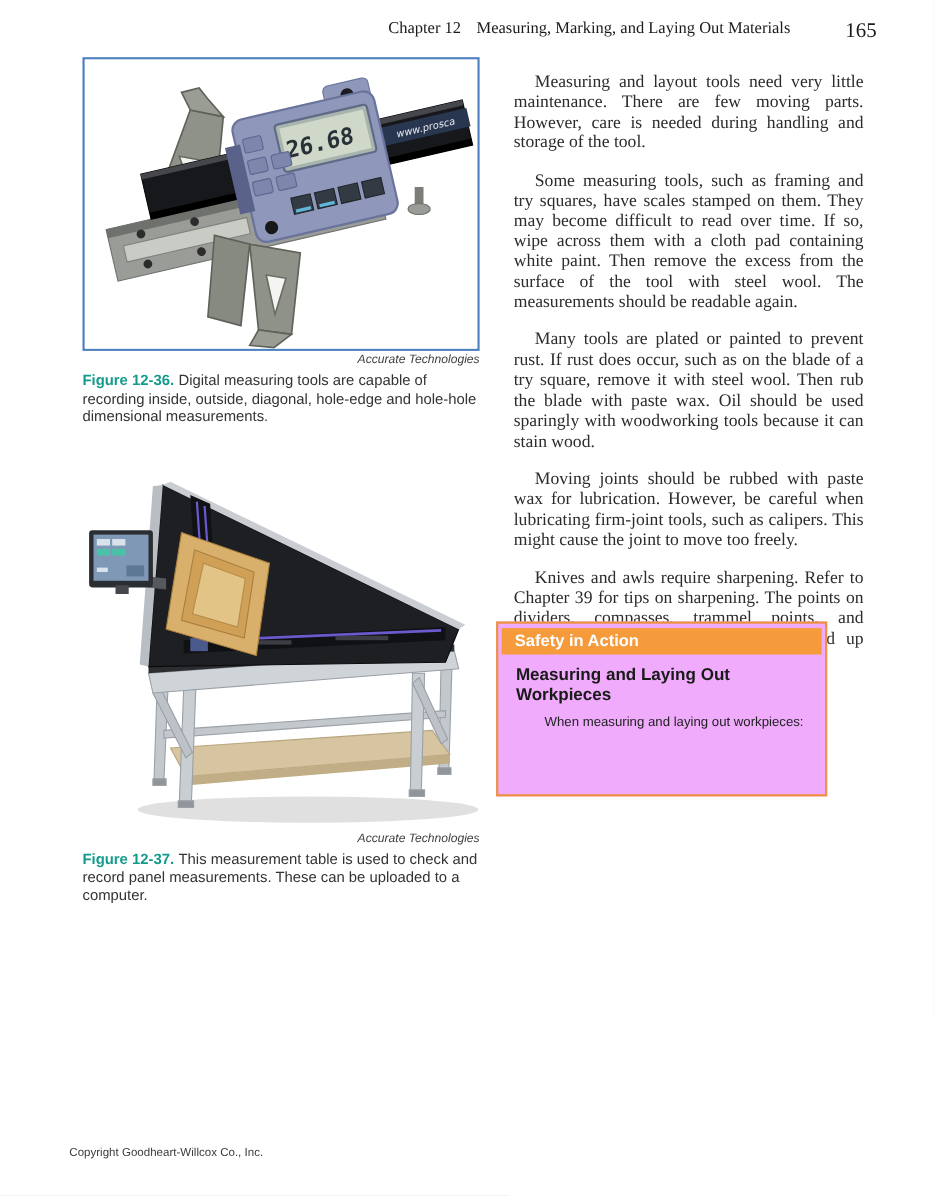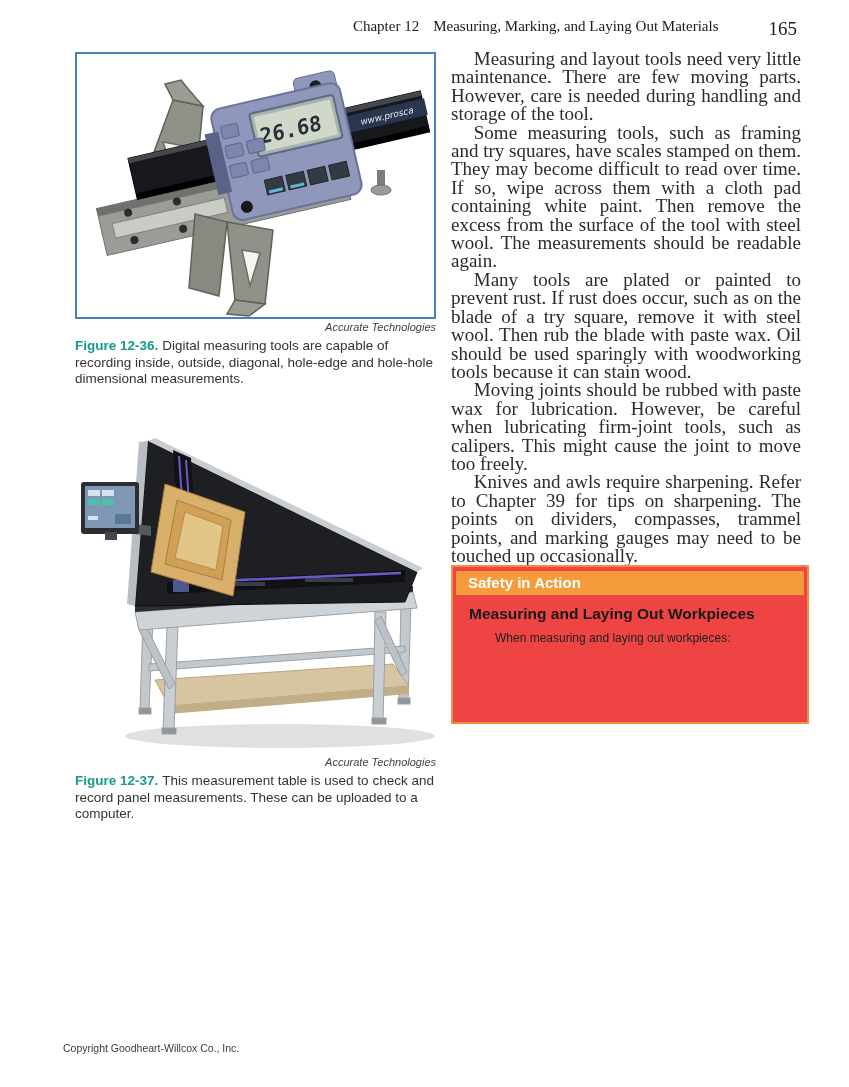--- a/index.html
+++ b/index.html
@@ -35,27 +35,27 @@
   #fig1-caption{top:338px;}
   #fig2-caption{top:773px;}
   .fig-label{font-weight:bold;color:#159b8c;margin-right:4px;}
   
   .section-col{position:absolute;left:451px;top:50px;width:350px;}
   .section-title{
     margin:0 0 10px 0;font-size:25px;line-height:28px;font-weight:500;
     color:#e8282e;letter-spacing:-0.2px;
   }
   .body-text p{
-    margin:0;font-family:"Liberation Serif",serif;font-size:19px;
+    margin:16px;font-family:"Liberation Serif",serif;font-size:16px;
     line-height:18.4px;color:#2b2b2b;text-align:justify;text-indent:1.2em;
   }
   
   .safety-box{
-    position:absolute;left:451px;top:565px;width:358px;min-height:159px;
-    box-sizing:border-box;background:#ef4444;border:2px solid #ee9140;
+    position:absolute;left:451px;top:565px;width:301px;min-height:159px;
+    box-sizing:border-box;background:#f0abfc;border:2px solid #ee9140;
   }
   .safety-box .bar{
     margin:4px 3px 0 3px;height:24px;line-height:24px;background:#f59b3c;
     color:#ffffff;font-weight:bold;font-size:15px;padding-left:12px;
   }
   .safety-box .box-body{padding:10px 14px 8px 16px;}
   .safety-box .box-title{font-weight:bold;font-size:15.5px;color:#1a1a1a;margin:0 0 6px 0;}
   .safety-box .box-intro{font-size:12px;line-height:18px;color:#222;margin:0 0 6px 0;text-indent:26px;}
   .safety-box ul{margin:0;padding:0 10px 0 24px;}
   .safety-box li{font-size:14px;line-height:18px;color:#222;margin-bottom:7px;}

